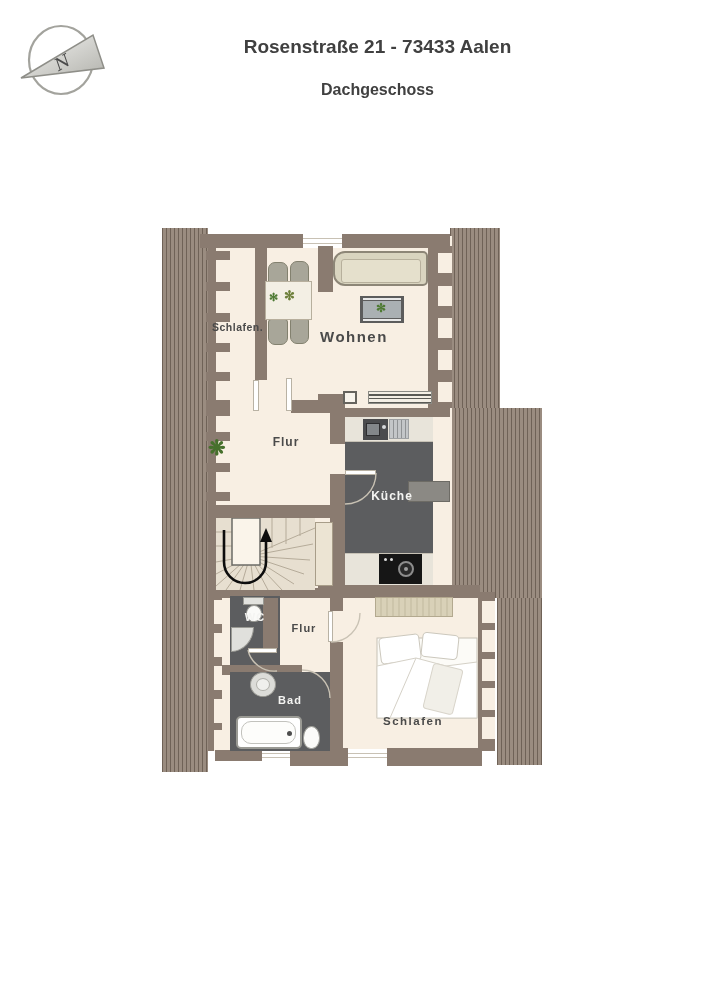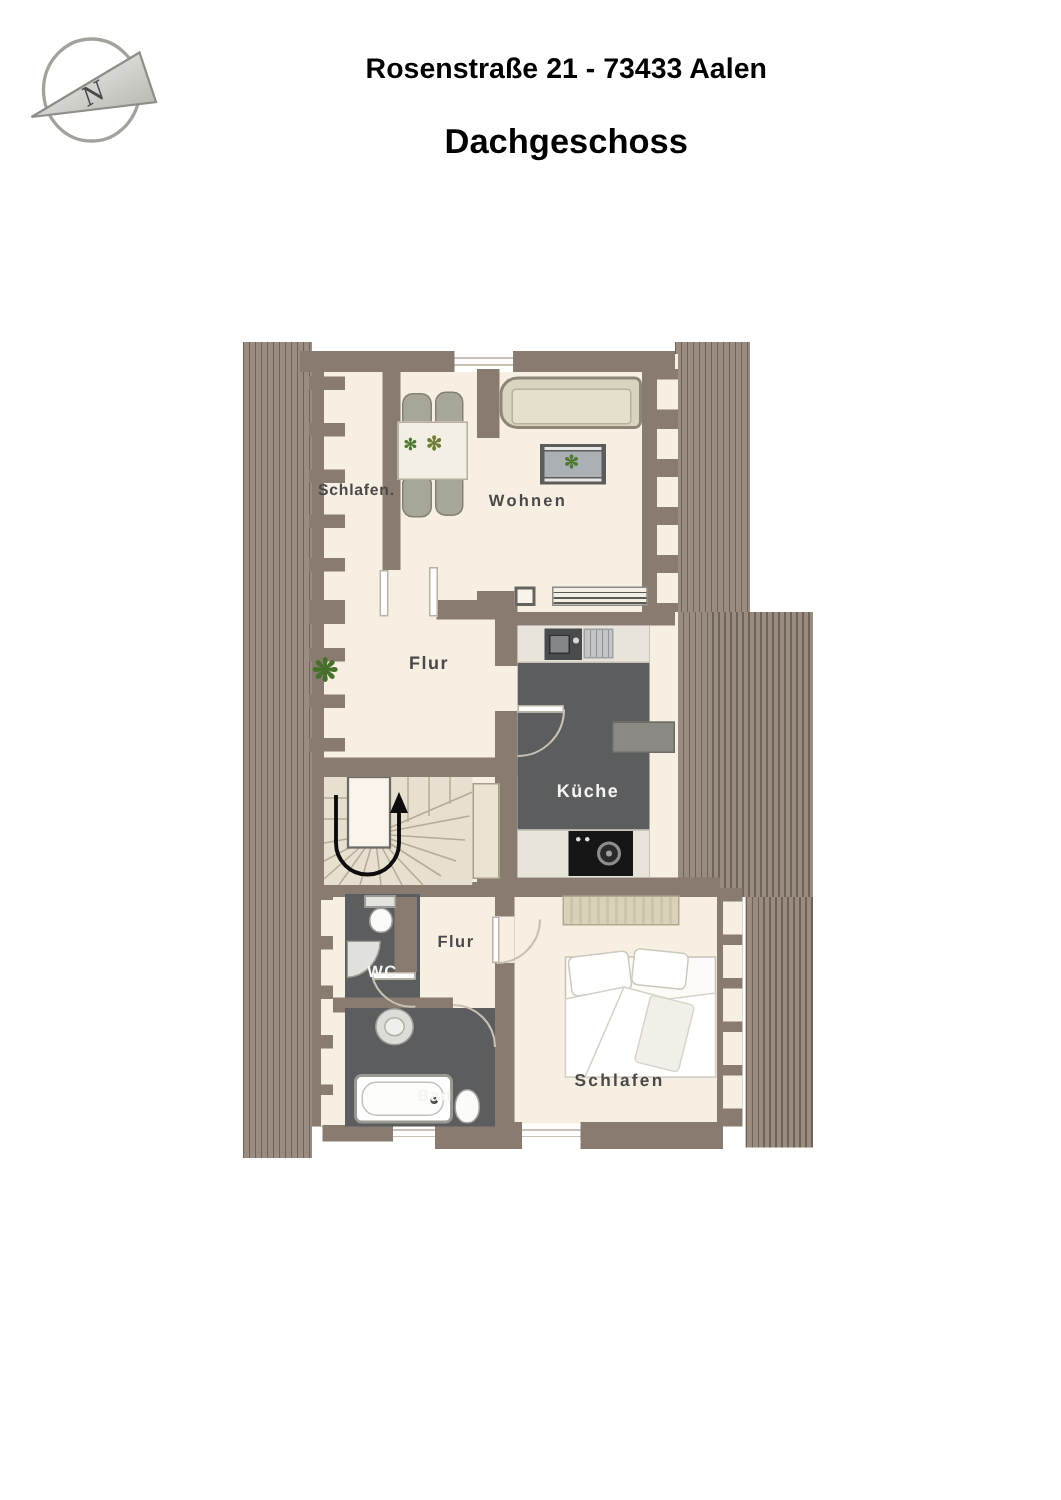--- a/index.html
+++ b/index.html
@@ -7,22 +7,22 @@
          font-family:"Liberation Sans",sans-serif;}
   .abs{position:absolute;}
   .wall{position:absolute;background:#8a7b70;}
   .hatch{position:absolute;background:repeating-linear-gradient(90deg,#6f6257 0 1px,#9a8c80 1px 4px);}
   .floor{position:absolute;background:#f8efe3;}
   .darkfloor{position:absolute;background:#5c5d5f;}
   .gap{position:absolute;background:#f8efe3;}
   .window{position:absolute;background:linear-gradient(to bottom,#ffffff 0 28%,#c8c1b4 28% 36%,#ffffff 36% 62%,#c8c1b4 62% 70%,#ffffff 70% 100%);}
   .leaf{position:absolute;background:#ffffff;border:1px solid #b9b2a4;box-sizing:border-box;}
   .label{position:absolute;font-weight:700;color:#4a4a4a;text-align:center;line-height:1;}
-  .on-dark{color:#f4f4f2;margin-top:31px;}
-  .title{position:absolute;left:0;right:0;text-align:center;font-weight:700;color:#000000;padding-left:48px;}
+  .on-dark{color:#f4f4f2;}
+  .title{position:absolute;left:0;right:0;text-align:center;font-weight:700;color:#404040;padding-left:48px;}
   .plant{position:absolute;color:#4e7a33;font-weight:700;line-height:1;}
   .chair{position:absolute;background:#a8a699;border:1px solid #83816f;box-sizing:border-box;}
   .fixture{position:absolute;box-sizing:border-box;}
 </style>
 </head>
 <body>
 
 <div id="stage">
 
   <svg class="abs" style="left:14px;top:14px;" width="94" height="90" viewBox="0 0 94 90">
@@ -30,21 +30,21 @@
       <linearGradient id="cg" x1="0" y1="0" x2="1" y2="1">
         <stop offset="0" stop-color="#f4f4f2"></stop>
           <stop offset="1" stop-color="#b3b3ad"></stop>
       </linearGradient>
     </defs>
     <ellipse cx="47" cy="46" rx="32" ry="34" fill="none" stroke="#a3a39d" stroke-width="2.2"></ellipse>
     <polygon points="7,64 79,21 90,54" fill="url(#cg)" stroke="#8e8e88" stroke-width="1.5"></polygon>
     <text x="41" y="55" font-size="17" font-style="italic" font-family="DejaVu Serif, serif" fill="#4a4a4a" transform="rotate(-30 47 49)">N</text>
   </svg>
   <div class="title" style="top:36px;font-size:19px;">Rosenstraße 21 - 73433 Aalen</div>
-  <div class="title" style="top:81px;font-size:23px;">Dachgeschoss</div>
+  <div class="title" style="top:81px;font-size:16px;">Dachgeschoss</div>
 
   <div class="hatch" style="left:162px;top:228px;width:46px;height:544px;"></div>
   <div class="hatch" style="left:450px;top:228px;width:50px;height:180px;"></div>
   <div class="hatch" style="left:435px;top:408px;width:107px;height:190px;"></div>
   <div class="hatch" style="left:497px;top:598px;width:45px;height:167px;"></div>
 
   <div class="floor" style="left:208px;top:236px;width:244px;height:515px;"></div>
   <div class="floor" style="left:343px;top:596px;width:137px;height:155px;"></div>
 
   <div class="wall" style="left:200px;top:234px;width:250px;height:14px;"></div>
@@ -202,21 +202,21 @@
   <svg class="abs" style="left:0;top:0;pointer-events:none;" width="707" height="1000" viewBox="0 0 707 1000">
     <g fill="none" stroke="#c9c2b4" stroke-width="1.4">
       <path d="M 376 473 A 31 31 0 0 1 345 504"></path>
       <path d="M 248 650 A 27 27 0 0 0 277 671"></path>
       <path d="M 302 670 A 28 28 0 0 1 330 698"></path>
       <path d="M 331 642 A 29 29 0 0 0 360 613"></path>
     </g>
   </svg>
 
   <div class="label" style="left:212px;top:322px;width:50px;font-size:10.5px;letter-spacing:0.5px;">Schlafen.</div>
-  <div class="label" style="left:320px;top:329px;width:64px;font-size:11px;letter-spacing:1.5px;">Wohnen</div>
+  <div class="label" style="left:320px;top:329px;width:64px;font-size:15px;letter-spacing:1.5px;">Wohnen</div>
   <div class="label" style="left:264px;top:436px;width:44px;font-size:12px;letter-spacing:1px;">Flur</div>
   <div class="label on-dark" style="left:361px;top:490px;width:62px;font-size:12px;letter-spacing:1px;">Küche</div>
   <div class="label on-dark" style="left:239px;top:612px;width:32px;font-size:11px;letter-spacing:1px;">WC</div>
   <div class="label" style="left:285px;top:623px;width:38px;font-size:11px;letter-spacing:1px;">Flur</div>
   <div class="label on-dark" style="left:271px;top:695px;width:38px;font-size:11px;letter-spacing:1px;">Bad</div>
   <div class="label" style="left:380px;top:716px;width:66px;font-size:11.5px;letter-spacing:1.5px;">Schlafen</div>
 
 </div>
 
 </body></html>

